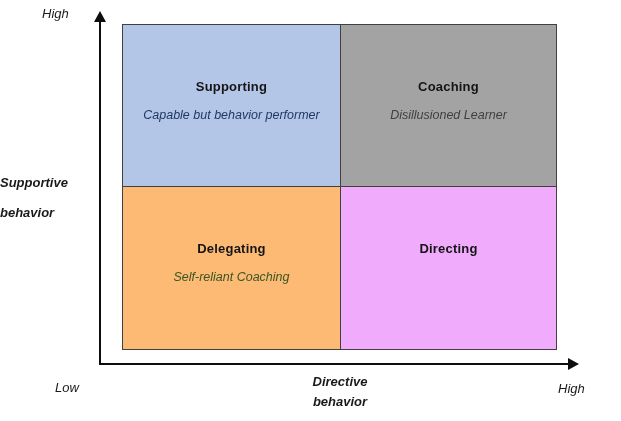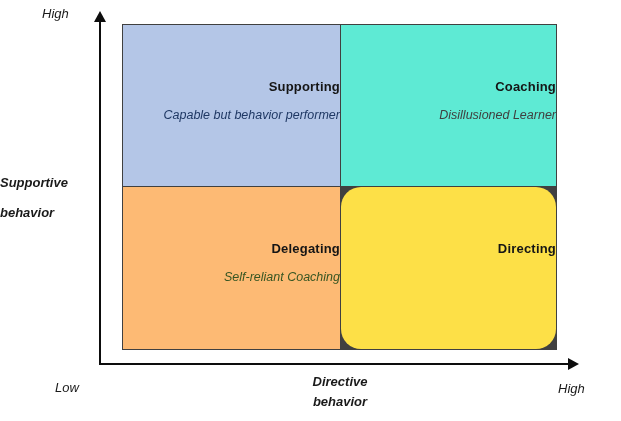--- a/index.html
+++ b/index.html
@@ -44,21 +44,21 @@
     display:grid;
     grid-template-columns:217px 1fr;
     grid-template-rows:161px 1fr;
     gap:1px;
     background:#404040;
     border:1px solid #404040;
   }
   .cell{
     display:flex;
     flex-direction:column;
-    align-items:flex-end;
+    align-items:center;
     padding-top:54px;
     box-sizing:border-box;
   }
   .cell .q-title{
     font-weight:bold;
     font-size:13px;
     color:#151515;
     letter-spacing:.2px;
   }
   .cell .q-subtitle{
@@ -91,29 +91,29 @@
   <div class="y-axis-line"></div>
 
   <div class="x-axis-line"></div>
   <div class="x-axis-arrow"></div>
 
   <div class="grid">
     <div class="cell" style="background-color: rgb(180, 198, 231);">
       <span class="q-title">Supporting</span>
       <span class="q-subtitle" style="color: rgb(31, 56, 100);">Capable but behavior performer</span>
     </div>
-    <div class="cell" style="background-color: #5eead4;">
+    <div class="cell" style="background-color: #a3a3a3;">
       <span class="q-title">Coaching</span>
       <span class="q-subtitle" style="color: rgb(64, 64, 64);">Disillusioned Learner</span>
     </div>
     <div class="cell" style="background-color: #fdba74;">
       <span class="q-title">Delegating</span>
       <span class="q-subtitle" style="color: rgb(55, 86, 35);">Self-reliant Coaching</span>
     </div>
-    <div class="cell" style="background-color: #fde047; border-radius: 20px;">
+    <div class="cell" style="background-color: #f0abfc;">
       <span class="q-title">Directing</span>
     </div>
   </div>
 
   <span class="lbl italic y-high">High</span>
   <span class="lbl italic x-low">Low</span>
   <span class="lbl italic x-high">High</span>
 
   <div class="lbl bold-italic y-axis-label">
     <span class="line1">Supportive</span>

